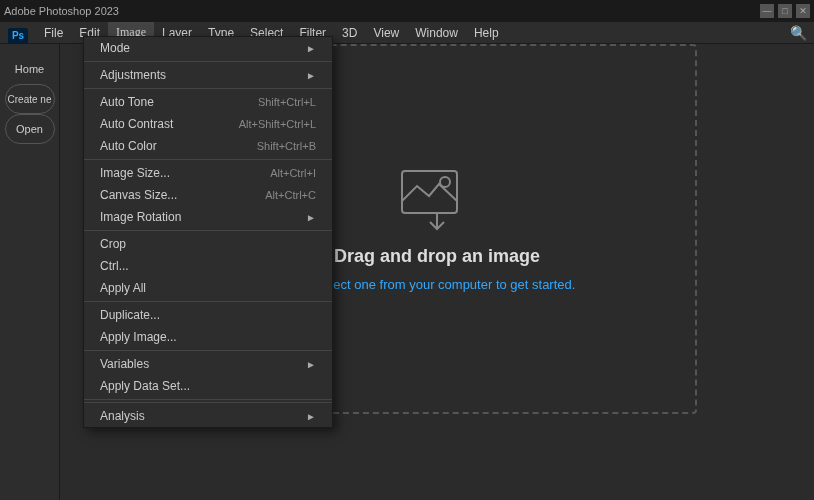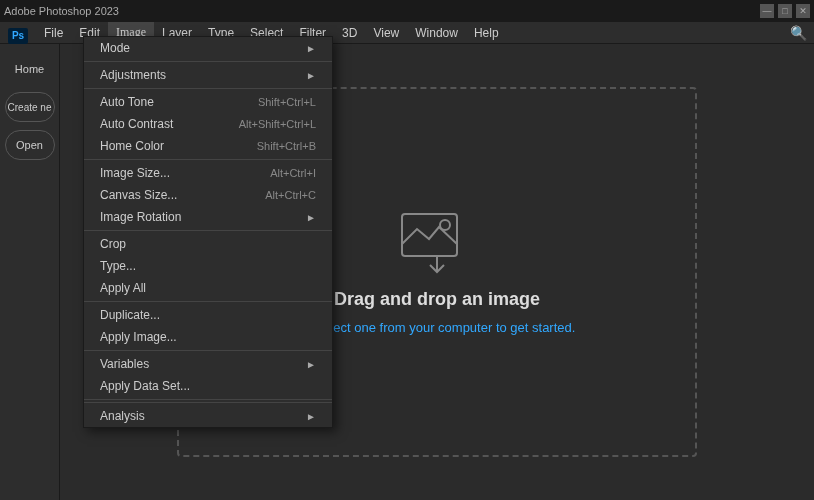--- a/index.html
+++ b/index.html
@@ -109,21 +109,21 @@
 
     
     #left-sidebar {
       width: 60px;
       background: #2d2d2d;
       border-right: 1px solid #1a1a1a;
       display: flex;
       flex-direction: column;
       align-items: center;
       padding-top: 10px;
-      gap: 8px;
+      gap: 0;
     }
     .sidebar-btn {
       width: 50px;
       height: 30px;
       border-radius: 16px;
       display: flex;
       align-items: center;
       justify-content: center;
       font-size: 11px;
       color: #ccc;
@@ -132,21 +132,20 @@
       background: transparent;
     }
     .sidebar-btn.home { border: none; color: #ccc; }
     .sidebar-btn.create-new { border: 1px solid #555; font-size: 10px; }
     .sidebar-btn.open-btn { border: 1px solid #555; }
 
     
     #content-area {
       flex: 1;
       display: flex;
-      align-items: center;
       justify-content: center;
       position: relative;
     }
 
     
     #drop-zone {
       width: 520px;
       height: 370px;
       border: 2px dashed #555;
       border-radius: 4px;
@@ -289,42 +288,42 @@
     <div class="dropdown-divider"></div>
     <div class="dropdown-item">
       <span class="dropdown-item-label">Auto Tone</span>
       <span class="dropdown-item-shortcut">Shift+Ctrl+L</span>
     </div>
     <div class="dropdown-item">
       <span class="dropdown-item-label">Auto Contrast</span>
       <span class="dropdown-item-shortcut">Alt+Shift+Ctrl+L</span>
     </div>
     <div class="dropdown-item">
-      <span class="dropdown-item-label">Home Color</span>
+      <span class="dropdown-item-label">Auto Color</span>
       <span class="dropdown-item-shortcut">Shift+Ctrl+B</span>
     </div>
     <div class="dropdown-divider"></div>
     <div class="dropdown-item">
       <span class="dropdown-item-label">Image Size...</span>
       <span class="dropdown-item-shortcut">Alt+Ctrl+I</span>
     </div>
     <div class="dropdown-item">
       <span class="dropdown-item-label">Canvas Size...</span>
       <span class="dropdown-item-shortcut">Alt+Ctrl+C</span>
     </div>
     <div class="dropdown-item">
       <span class="dropdown-item-label">Image Rotation</span>
       <span class="dropdown-item-arrow">►</span>
     </div>
     <div class="dropdown-divider"></div>
     <div class="dropdown-item">
       <span class="dropdown-item-label">Crop</span>
     </div>
     <div class="dropdown-item">
-      <span class="dropdown-item-label">Type...</span>
+      <span class="dropdown-item-label">Ctrl...</span>
     </div>
     <div class="dropdown-item">
       <span class="dropdown-item-label">Apply All</span>
     </div>
     <div class="dropdown-divider"></div>
     <div class="dropdown-item">
       <span class="dropdown-item-label">Duplicate...</span>
     </div>
     <div class="dropdown-item">
       <span class="dropdown-item-label">Apply Image...</span>

